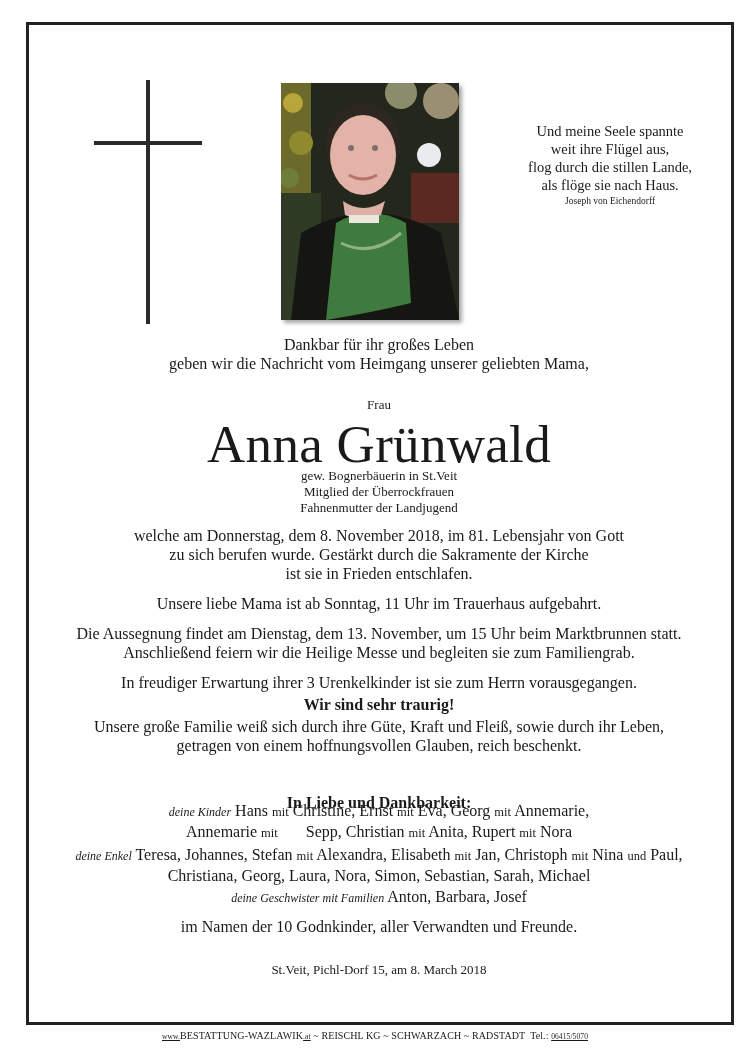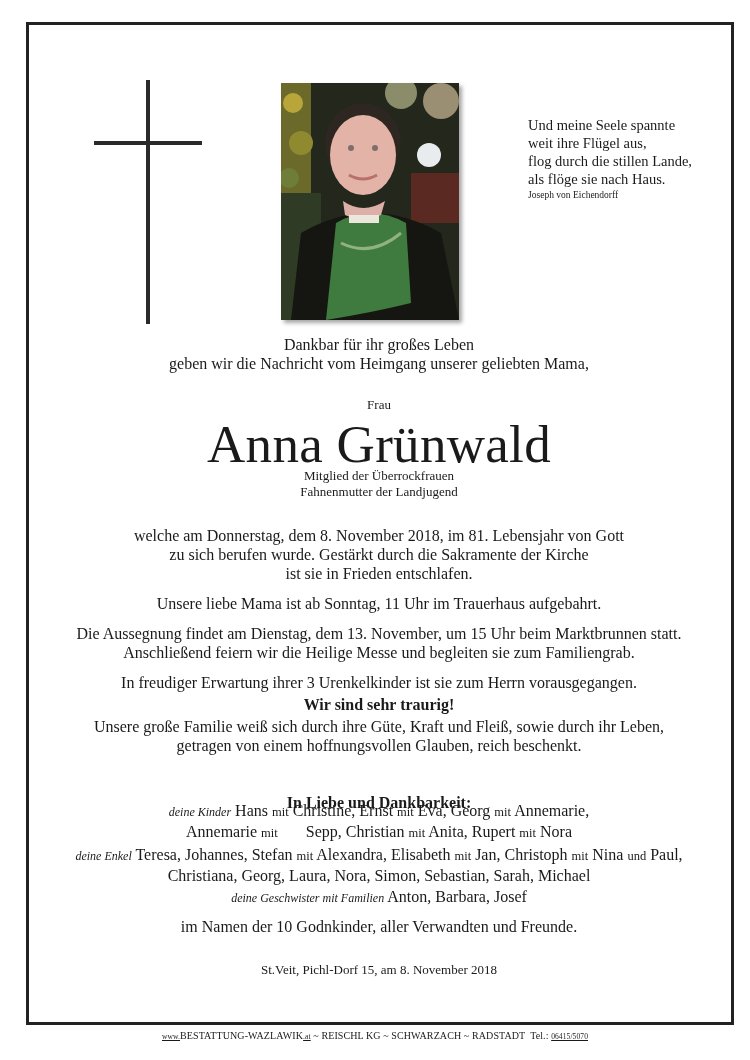--- a/index.html
+++ b/index.html
@@ -16,21 +16,21 @@
     .cross-h { position: absolute; left: 94px; top: 141px; width: 108px; height: 4px; background: #2a2a2a; }
 
     .photo {
       position: absolute; left: 281px; top: 83px; width: 178px; height: 237px;
       box-shadow: 3px 3px 4px rgba(0,0,0,0.35);
       background: #1d1d18; overflow: hidden;
     }
     .photo svg { display: block; }
 
     .poem {
-      position: absolute; right: 58px; top: 116px; text-align: left;
+      position: absolute; right: 58px; top: 122px; text-align: center;
       font-size: 14.5px; line-height: 18px;
     }
     .poem .author { font-size: 9.5px; line-height: 14px; }
 
     .center { position: absolute; left: 28px; width: 702px; text-align: center; }
     .t15 { font-size: 16px; line-height: 19px; }
     .small { font-size: 13px; line-height: 16px; }
     .name { font-size: 53px; line-height: 42px; letter-spacing: 0.3px; }
     .bold { font-weight: bold; }
     .it { font-style: italic; font-size: 12px; }
@@ -87,20 +87,21 @@
 <div class="center t15" style="top:335px;">
   <div>Dankbar für ihr großes Leben</div>
   <div>geben wir die Nachricht vom Heimgang unserer geliebten Mama,</div>
 </div>
 
 <div class="center small" style="top:397px;text-align:center;">Frau</div>
 
 <div class="center name" style="top:423px;">Anna Grünwald</div>
 
 <div class="center small" style="top:468px; line-height:16px;">
+  <div>gew. Bognerbäuerin in St.Veit</div>
   <div>Mitglied der Überrockfrauen</div>
   <div>Fahnenmutter der Landjugend</div>
 </div>
 
 <div class="center t15" style="top:526px;">
   <div>welche am Donnerstag, dem 8. November 2018, im 81. Lebensjahr von Gott</div>
   <div>zu sich berufen wurde. Gestärkt durch die Sakramente der Kirche</div>
   <div>ist sie in Frieden entschlafen.</div>
 </div>
 
@@ -132,17 +133,17 @@
   <div>Christiana, Georg, Laura, Nora, Simon, Sebastian, Sarah, Michael</div>
 </div>
 
 <div class="center t15" style="top:887px;">
   <span class="it">deine Geschwister mit Familien</span>
   <span>Anton, Barbara, Josef</span>
 </div>
 
 <div class="center t15" style="top:917px;">im Namen der 10 Godnkinder, aller Verwandten und Freunde.</div>
 
-<div class="center small" style="top:962px;">St.Veit, Pichl-Dorf 15, am 8. November 2018</div>
+<div class="center small" style="top:962px;">St.Veit, Pichl-Dorf 15, am 8. March 2018</div>
 
 <div class="footer">
   <span class="sm">www.</span><span>BESTATTUNG-WAZLAWIK</span><span class="sm">.at</span><span style="white-space:pre;"> ~ REISCHL KG ~ SCHWARZACH ~ RADSTADT  Tel.: </span><span class="sm">06415/5070</span>
 </div>
 
 </body></html>

